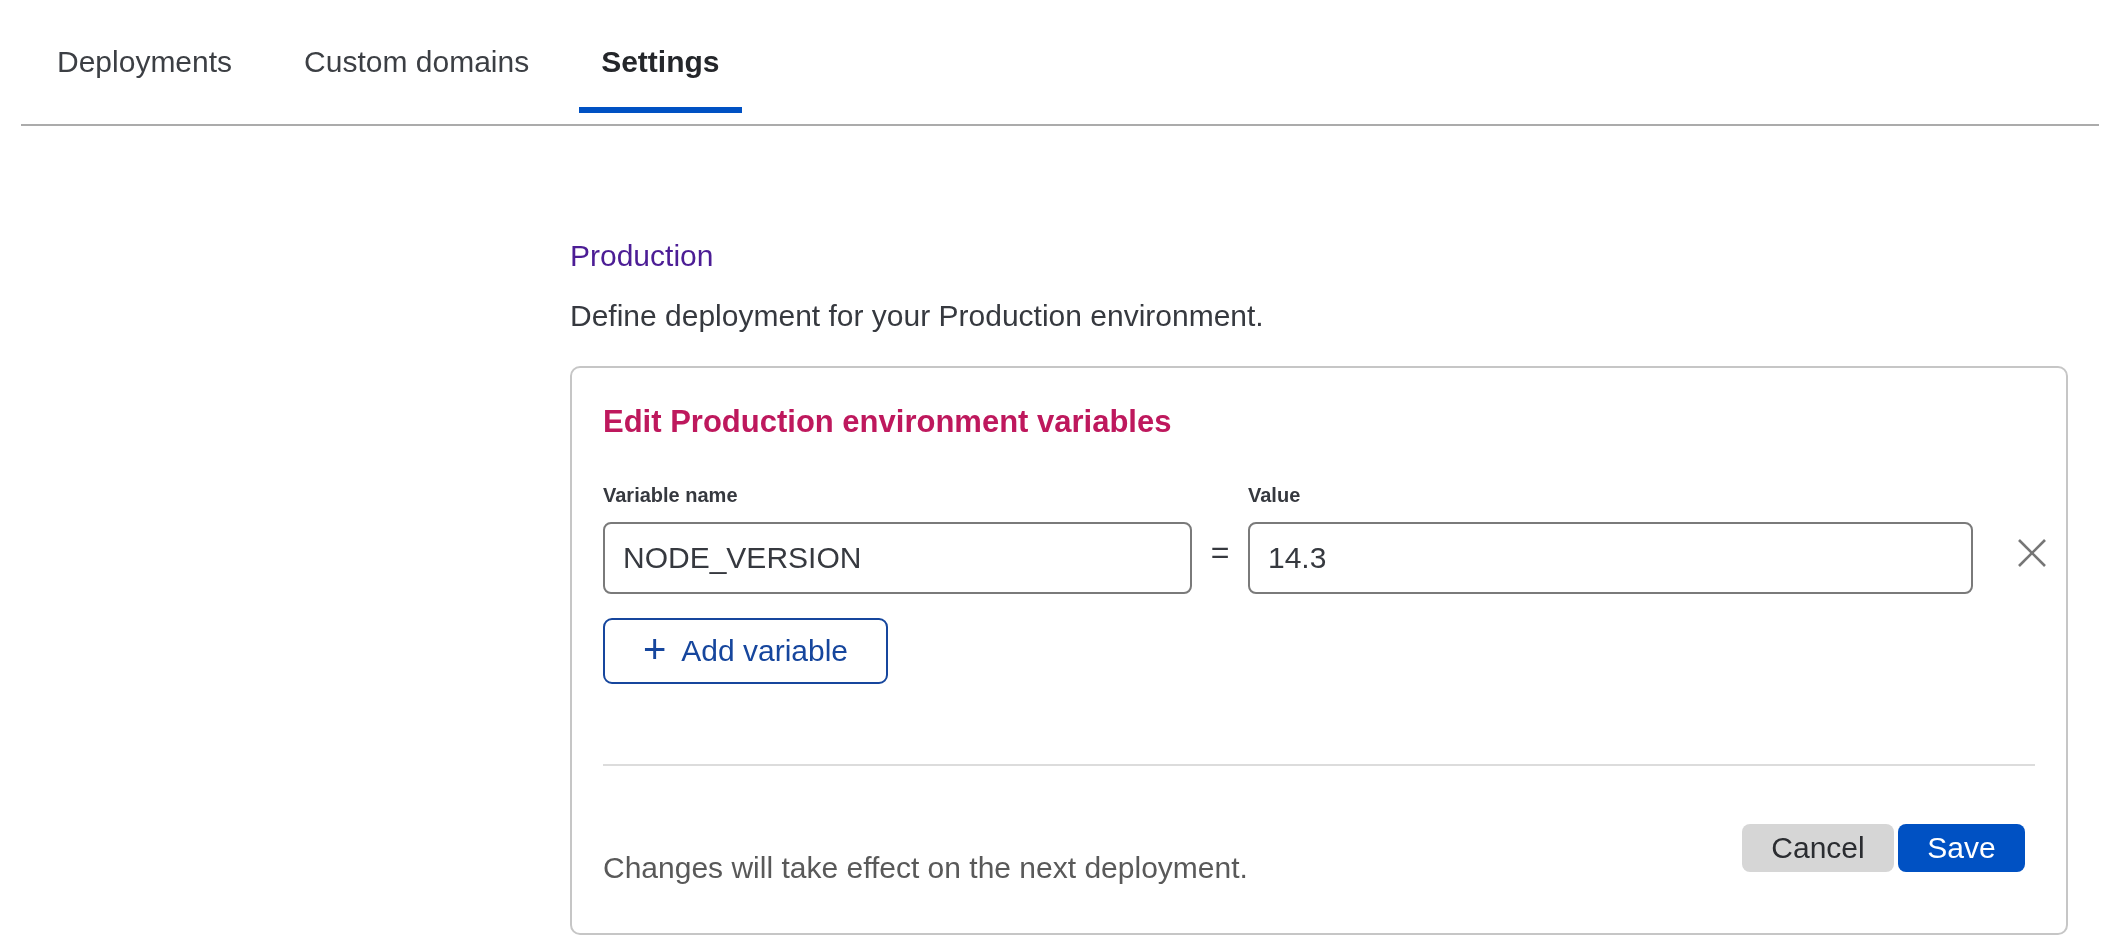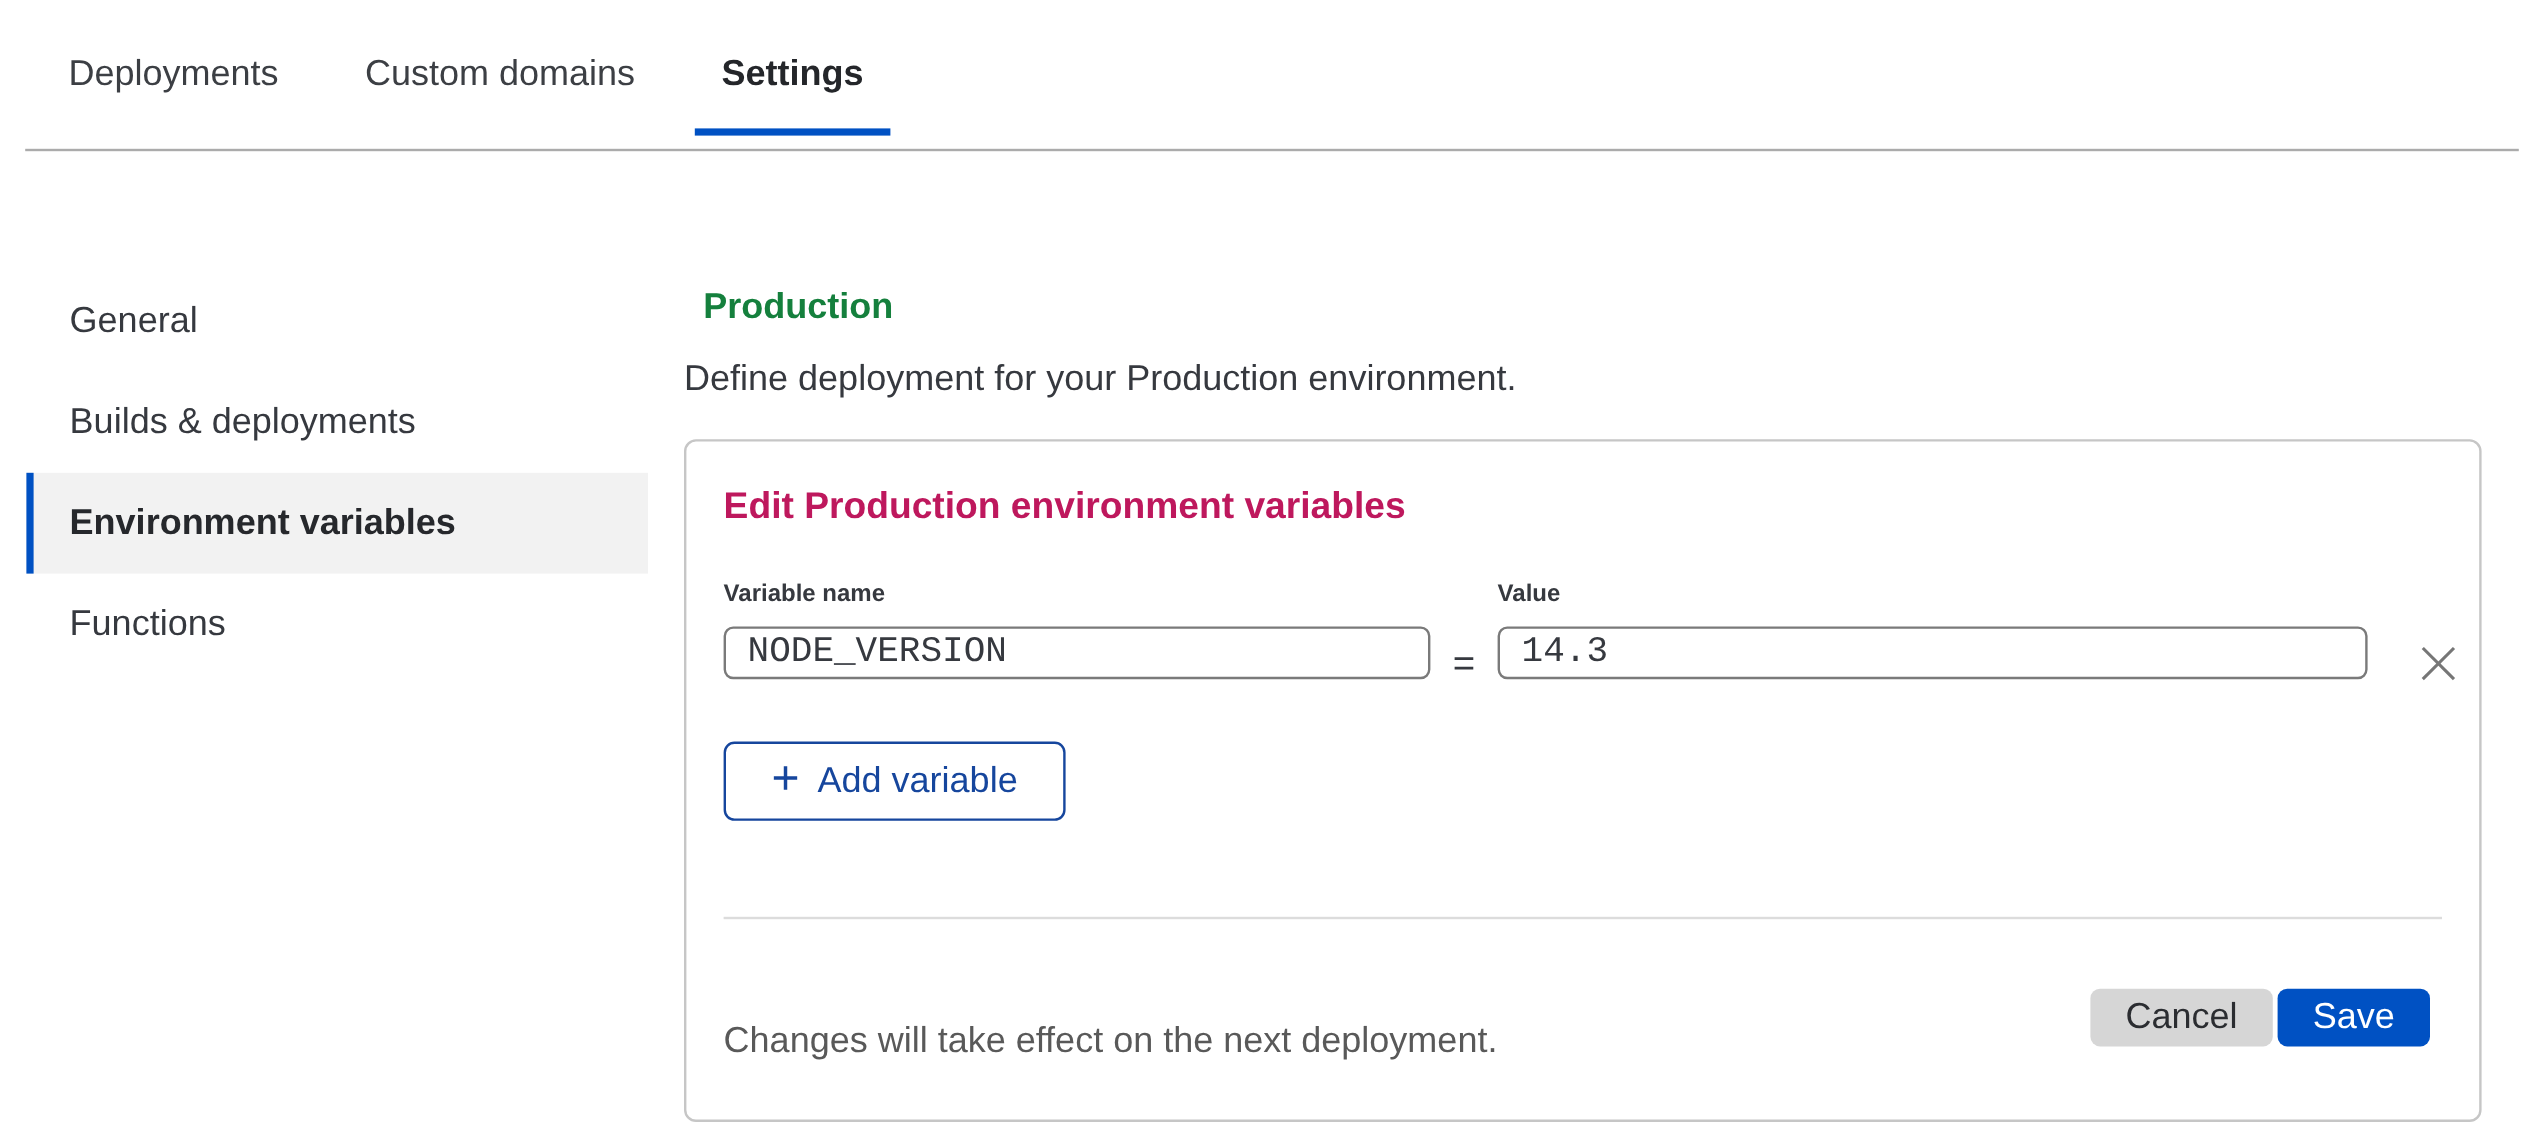--- a/index.html
+++ b/index.html
@@ -25,34 +25,34 @@
 
   
   .sidebar{position:absolute;left:22px;top:226px;width:518px;}
   .side-item{height:84px;display:flex;align-items:center;
     border-left:6px solid transparent;padding-left:30px;
     font-size:30px;color:#36393f;cursor:pointer;white-space:nowrap;}
   .side-item.active{background:var(--active-item-bg,#f2f2f2);
     border-left-color:var(--accent-blue,#0051c3);font-weight:700;color:#26282c;}
 
   
-  .main-title{position:absolute;left:586px;top:238px;font-size:30px;line-height:36px;
-    font-weight:700;color:#15803d;}
+  .main-title{position:absolute;left:570px;top:238px;font-size:30px;line-height:36px;
+    font-weight:400;color:#4c1d95;}
   .main-desc{position:absolute;left:570px;top:298px;font-size:30px;line-height:36px;color:#36393f;}
 
   .card{position:absolute;left:570px;top:366px;width:1498px;height:569px;
     background:#fff;border:2px solid #c6c6c6;border-radius:10px;}
   .card-title{position:absolute;left:31px;top:36px;font-size:31px;font-weight:700;color:#be185d;}
 
   .field-label{position:absolute;top:116px;font-size:20px;font-weight:700;color:#36393f;white-space:nowrap;}
   .label-name{left:31px;}
   .label-value{left:676px;}
 
-  .var-input{position:absolute;top:154px;height:44px;border:2px solid var(--input-border,#7a7a7a);
-    border-radius:8px;font-family:Liberation Mono, monospace;font-size:30px;color:#36393f;
+  .var-input{position:absolute;top:154px;height:72px;border:2px solid var(--input-border,#7a7a7a);
+    border-radius:8px;font-family:Liberation Sans, sans-serif;font-size:30px;color:#36393f;
     padding:0 18px;background:#fff;outline:none;}
   .input-name{left:31px;width:589px;}
   .input-value{left:676px;width:725px;}
   .equals{position:absolute;left:620px;top:154px;width:56px;height:60px;
     display:flex;align-items:center;justify-content:center;font-size:32px;color:#36393f;}
 
   .remove-btn{position:absolute;left:1437px;top:162px;width:46px;height:46px;
     background:transparent;border:none;cursor:pointer;display:flex;align-items:center;justify-content:center;}
 
   .add-btn{position:absolute;left:31px;top:250px;width:285px;height:66px;
@@ -76,26 +76,20 @@
 <body>
 
 <div class="stage">
 
   <nav class="tabbar">
     <div class="tab">Deployments</div>
     <div class="tab">Custom domains</div>
     <div class="tab active">Settings</div>
   </nav>
 
-  <aside class="sidebar">
-    <div class="side-item">General</div>
-    <div class="side-item">Builds &amp; deployments</div>
-    <div class="side-item active">Environment variables</div>
-    <div class="side-item">Functions</div>
-  </aside>
 
   <h1 class="main-title">Production</h1>
   <p class="main-desc">Define deployment for your Production environment.</p>
 
   <section class="card">
     <h2 class="card-title">Edit Production environment variables</h2>
 
     <span class="field-label label-name">Variable name</span>
     <span class="field-label label-value">Value</span>
 

